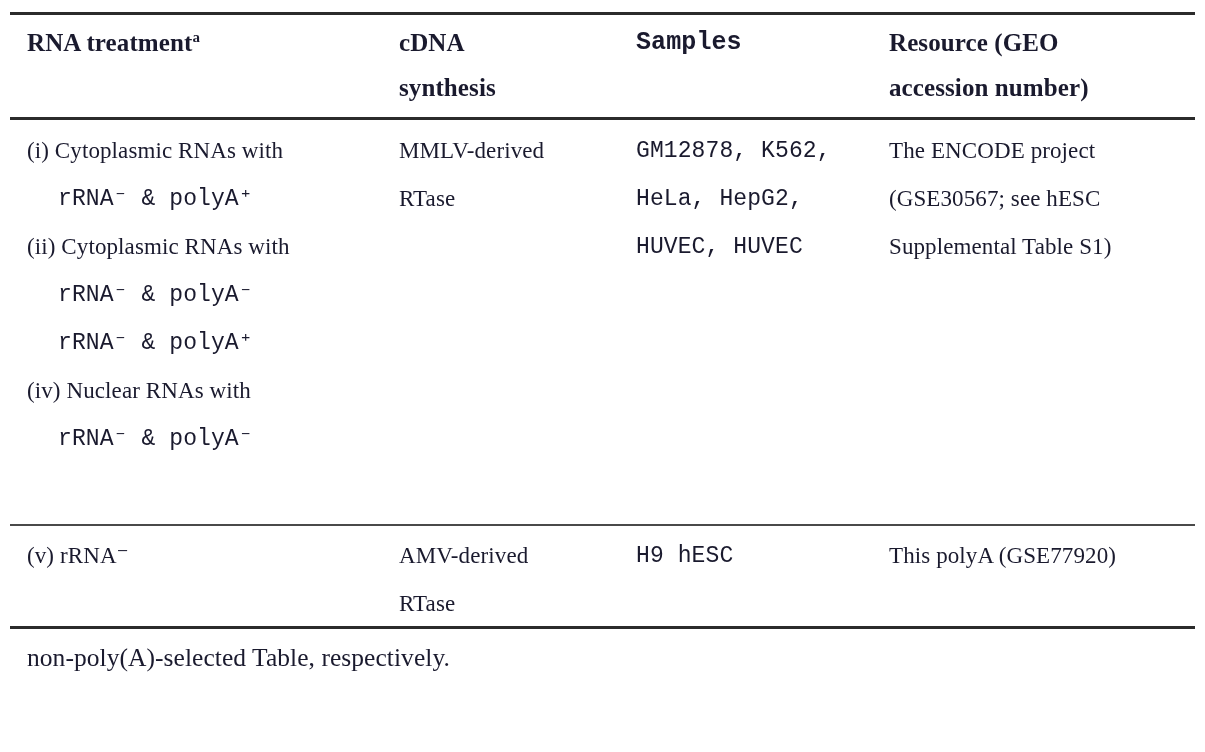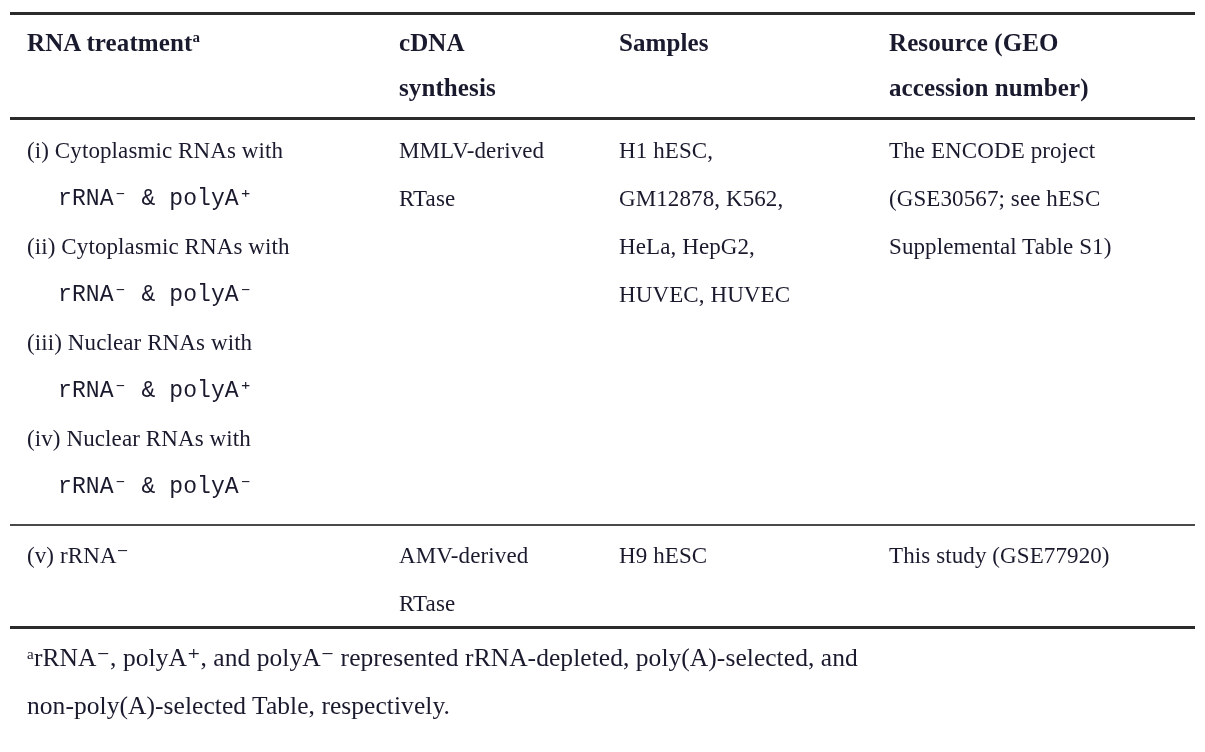--- a/index.html
+++ b/index.html
@@ -40,21 +40,21 @@
     left: 0;
     right: 0;
     display: block;
   }
   .cell {
     position: absolute;
     box-sizing: border-box;
   }
   .col1 { left: 27px;  width: 372px; }
   .col2 { left: 399px; width: 220px; }
-  .col3 { left: 619px; width: 270px; }
+  .col3 { left: 636px; width: 270px; font-family: Liberation Mono, monospace; }
   .col4 { left: 889px; width: 306px; }
 
   
   .header-row { top: 20px; height: 96px; }
   .header-cell {
     font-weight: bold;
     font-size: 25px;
     line-height: 45px;
     letter-spacing: .1px;
   }
@@ -130,33 +130,31 @@
 
   </div>
 
   <div class="row row-1">
 
     <div class="cell col1 body-cell">
       <span class="ln">(i) Cytoplasmic RNAs with</span>
       <span class="ln indent">rRNA⁻ &amp; polyA⁺</span>
       <span class="ln">(ii) Cytoplasmic RNAs with</span>
       <span class="ln indent">rRNA⁻ &amp; polyA⁻</span>
-      <span class="ln">(iii) Nuclear RNAs with</span>
       <span class="ln indent">rRNA⁻ &amp; polyA⁺</span>
       <span class="ln">(iv) Nuclear RNAs with</span>
       <span class="ln indent">rRNA⁻ &amp; polyA⁻</span>
     </div>
 
     <div class="cell col2 body-cell">
       <span class="ln">MMLV-derived</span>
       <span class="ln">RTase</span>
     </div>
 
     <div class="cell col3 body-cell">
-      <span class="ln">H1 hESC,</span>
       <span class="ln">GM12878, K562,</span>
       <span class="ln">HeLa, HepG2,</span>
       <span class="ln">HUVEC, HUVEC</span>
     </div>
 
     <div class="cell col4 body-cell">
       <span class="ln">The ENCODE project</span>
       <span class="ln">(GSE30567; see hESC</span>
       <span class="ln">Supplemental Table S1)</span>
     </div>
@@ -172,23 +170,22 @@
     <div class="cell col2 body-cell">
       <span class="ln">AMV-derived</span>
       <span class="ln">RTase</span>
     </div>
 
     <div class="cell col3 body-cell">
       <span class="ln">H9 hESC</span>
     </div>
 
     <div class="cell col4 body-cell">
-      <span class="ln">This study (GSE77920)</span>
+      <span class="ln">This polyA (GSE77920)</span>
     </div>
 
   </div>
 
   <div class="footnote">
-    <span class="ln">ᵃrRNA⁻, polyA⁺, and polyA⁻ represented rRNA-depleted, poly(A)-selected, and</span>
     <span class="ln">non-poly(A)-selected Table, respectively.</span>
   </div>
 
 </div>
 
 </body></html>

